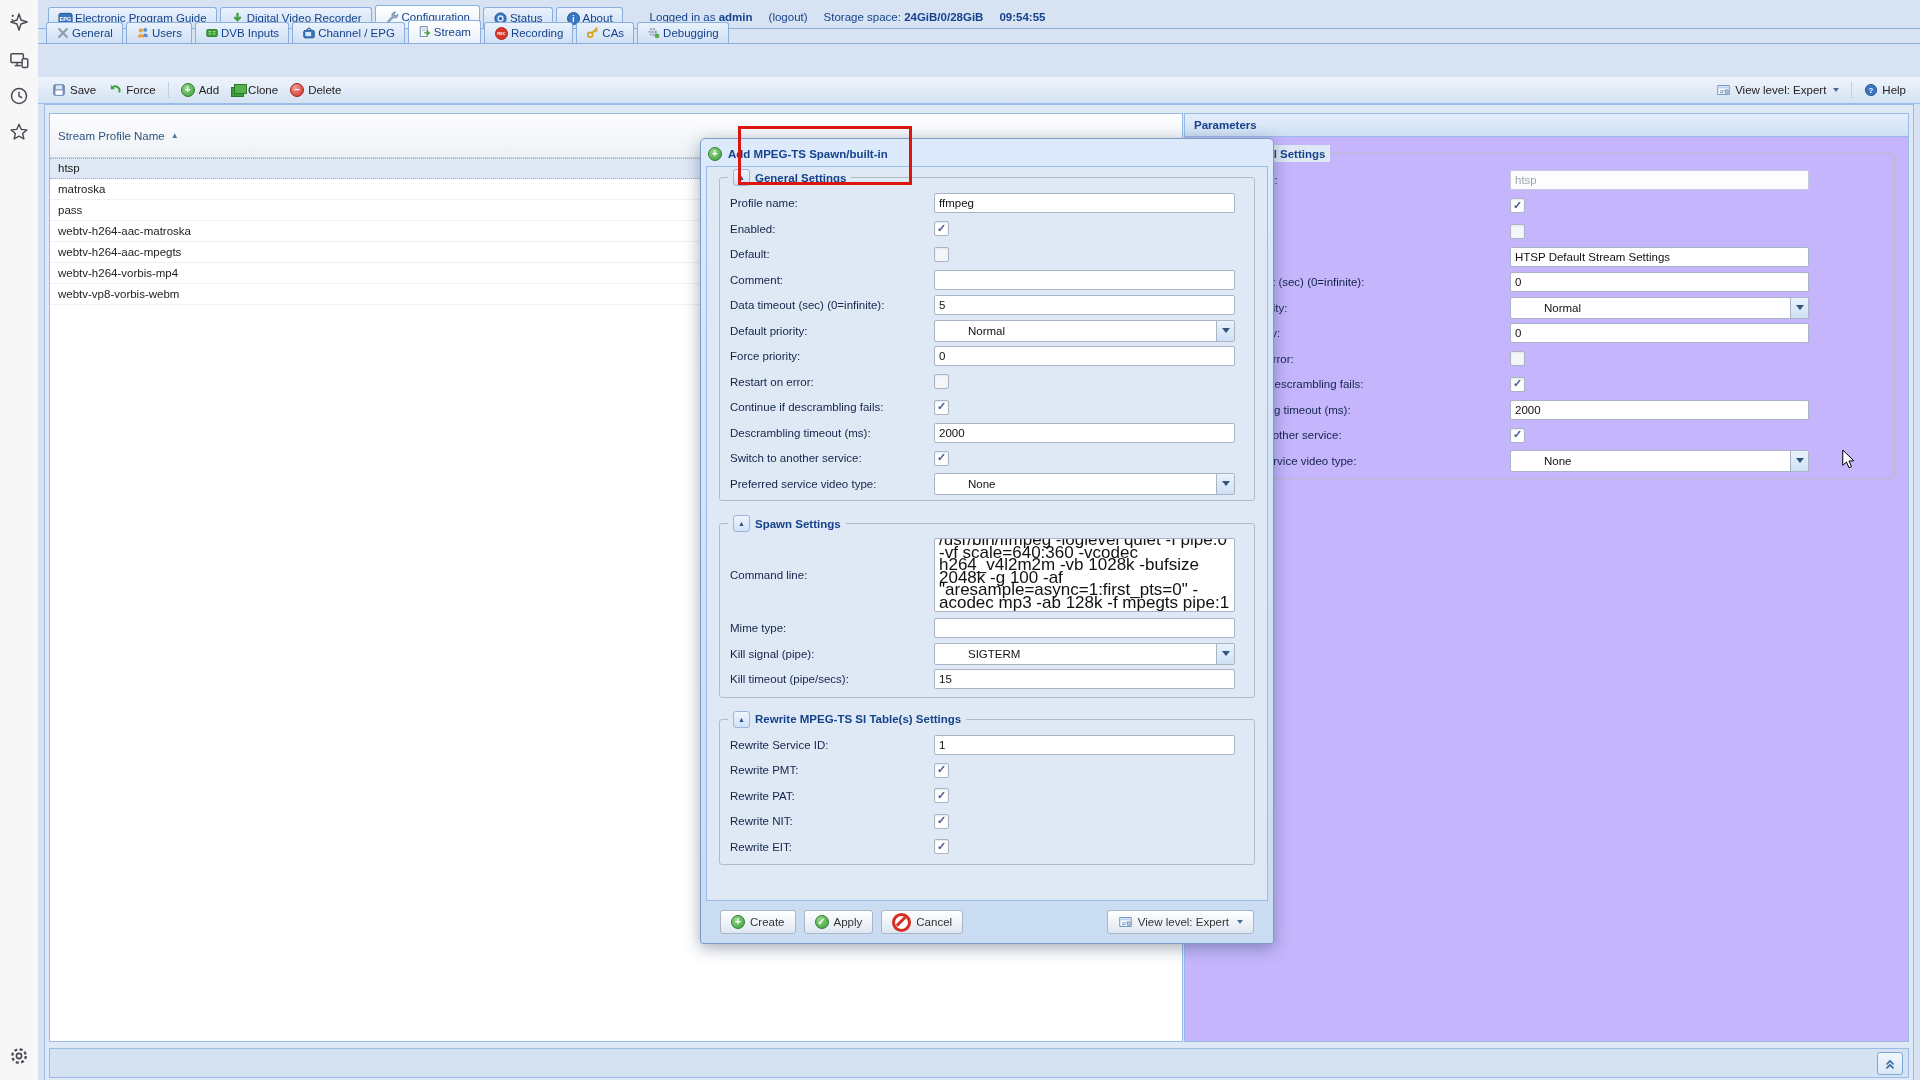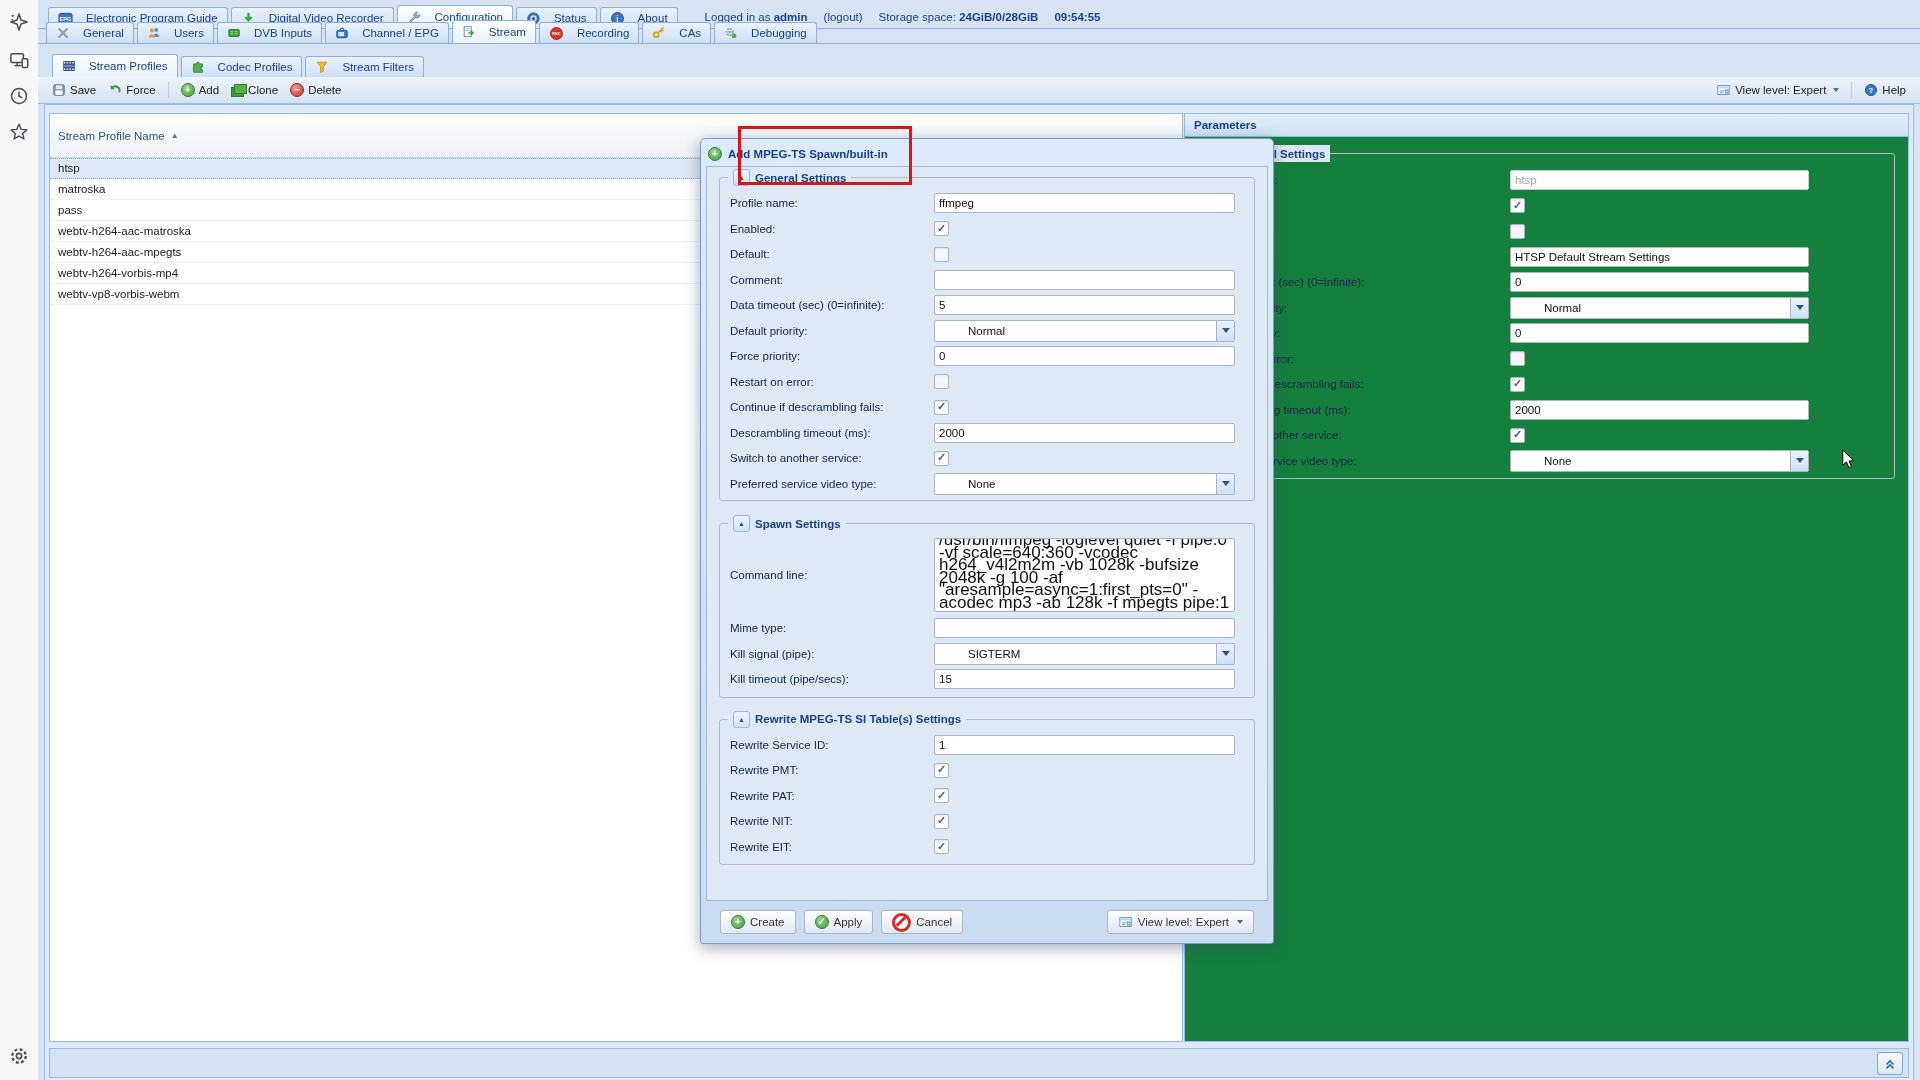--- a/index.html
+++ b/index.html
@@ -7,40 +7,40 @@
        font-family:"Liberation Sans",sans-serif;background:#fff;-webkit-font-smoothing:antialiased;}
   
   .os-rail{position:absolute;left:0;top:0;width:38px;height:1080px;background:#f7f7f8;border-right:1px solid #e4e4e8;}
   .rail-ic{position:absolute;left:9px;width:20px;height:20px;}
   
   #app{position:absolute;left:38px;top:0;width:1882px;height:1080px;background:#d7e3f3;font-size:11.5px;}
   .tabstrip{position:absolute;left:0;right:0;display:flex;align-items:flex-end;border-bottom:1px solid #8cb0dd;}
   #row1{top:0;height:28px;padding-left:10px;}
   #row2{top:19px;height:24px;padding-left:8px;}
   #row3{top:52px;height:25px;padding-left:14px;}
-  .tab{display:inline-flex;align-items:center;gap:13px;height:20px;padding:0 9px;margin-right:3px;
+  .tab{display:inline-flex;align-items:center;gap:2px;height:20px;padding:0 9px;margin-right:3px;
        background:linear-gradient(#eaf2fd,#cfe0f4);border:1px solid #8cb0dd;border-bottom:none;
        border-radius:3px 3px 0 0;color:#15428b;white-space:nowrap;cursor:pointer;}
   .tab.active{background:linear-gradient(#ffffff,#e9f1fc);font-weight:normal;height:22px;}
   .session{display:flex;align-items:center;gap:16px;margin-left:24px;padding-bottom:5px;color:#15428b;white-space:nowrap;}
   .session b{font-weight:bold;}
   #toolbar{position:absolute;top:77px;left:0;right:0;height:26px;background:linear-gradient(#eef4fc,#d5e2f2);
        border-bottom:1px solid #99bbe8;display:flex;align-items:center;padding:0 8px;color:#222;}
   .tbtn{display:flex;align-items:center;gap:4px;padding:2px 6px;border-radius:3px;cursor:pointer;}
   .tsep{width:1px;height:16px;background:#bccfe5;margin:0 6px;}
   .spring{margin-left:auto;}
   
   #content{position:absolute;top:104px;left:6px;right:6px;bottom:0;background:#dfe9f5;border:1px solid #99bbe8;border-bottom:none;}
   #grid{position:absolute;left:4px;top:8px;width:1132px;bottom:38px;background:#fff;border:1px solid #99bbe8;}
   .ghead{height:21px;background:linear-gradient(#fdfdfe,#edf1f6);border-bottom:1px solid #cdd5df;
        display:flex;align-items:center;padding:11px 8px;color:#2e537f;}
   .sort{font-size:8px;color:#4a76a8;margin-left:6px;}
   .grow{height:20px;line-height:20px;padding:0 8px;color:#222;border-bottom:1px solid #f1f1f1;cursor:pointer;}
   .grow.selected{background:#dfe8f5;border-top:1px dotted #88a8d8;border-bottom:1px dotted #88a8d8;height:19px;line-height:19px;}
-  #params{position:absolute;left:1139px;top:8px;right:4px;bottom:38px;border:1px solid #99bbe8;background:#15803d;overflow:hidden;}
+  #params{position:absolute;left:1139px;top:8px;right:4px;bottom:38px;border:1px solid #99bbe8;background:#c4b5fd;overflow:hidden;}
   .phead{height:22px;background:linear-gradient(#e4eefb,#cfe0f4);border-bottom:1px solid #99bbe8;
        display:flex;align-items:center;padding:0 9px;font-weight:bold;color:#15428b;}
   
   .fs{position:relative;border:1px solid #b5bac3;border-radius:3px;}
   .legend{position:absolute;top:-9px;left:8px;background:#dfe9f5;padding:0 5px;display:flex;align-items:center;gap:5px;
        font-weight:bold;color:#15428b;white-space:nowrap;}
   .coll{width:15px;height:15px;border:1px solid #9db6d9;border-radius:3px;background:linear-gradient(#eef5fe,#cfe2f7);
        display:inline-flex;align-items:center;justify-content:center;font-size:7px;color:#274d78;cursor:pointer;}
   .frow{display:flex;align-items:center;height:20px;margin-bottom:5.5px;}
   .frow.top{align-items:flex-start;height:auto;}
@@ -233,43 +233,20 @@
     <div class="tab">
       <svg width="14" height="14" viewBox="0 0 16 16">
           <circle cx="6.5" cy="6.8" r="3.6" fill="none" stroke="#8d9cb4" stroke-width="2" stroke-dasharray="2 1.4"></circle>
           <circle cx="6.5" cy="6.8" r="1.4" fill="#8d9cb4"></circle>
           <circle cx="11.5" cy="11.3" r="2.8" fill="#57b14f"></circle>
         </svg>
       <span>Debugging</span>
     </div>
   </div>
 
-  <div class="tabstrip" id="row3">
-    <div class="tab active">
-      <svg width="14" height="14" viewBox="0 0 16 16">
-          <rect x="2" y="3" width="12" height="10" fill="#39589c" stroke="#203a6e"></rect>
-          <path d="M2 4.3h12" stroke="#fff" stroke-width="1.5" stroke-dasharray="1.6 1.7"></path>
-          <path d="M2 11.7h12" stroke="#fff" stroke-width="1.5" stroke-dasharray="1.6 1.7"></path>
-          <path d="M2 8h12" stroke="#b9c7e4" stroke-width="1"></path>
-        </svg>
-      <span>Stream Profiles</span>
-    </div>
-    <div class="tab">
-      <svg width="14" height="14" viewBox="0 0 16 16">
-          <path d="M3 4.5h3.2a1.7 1.7 0 1 1 3.4 0H13v3.2a1.7 1.7 0 1 0 0 3.4V14H3z" fill="#57b14f" stroke="#2c7d2a"></path>
-        </svg>
-      <span>Codec Profiles</span>
-    </div>
-    <div class="tab">
-      <svg width="14" height="14" viewBox="0 0 16 16">
-          <path d="M2.5 2.5h11L9.8 7.5v5l-3.4 1.8V7.5z" fill="#f3c01c" stroke="#c1930d"></path>
-        </svg>
-      <span>Stream Filters</span>
-    </div>
-  </div>
 
   <div id="toolbar">
     <div class="tbtn">
       <svg width="14" height="14" viewBox="0 0 16 16">
           <rect x="2" y="2" width="12" height="12" rx="1.5" fill="#7f9fc6" stroke="#54749c"></rect>
           <rect x="4.5" y="2.6" width="7" height="4.4" fill="#dfe9f5"></rect>
           <rect x="4" y="8.5" width="8" height="5" fill="#fff"></rect>
         </svg>
       <span>Save</span>
     </div>

